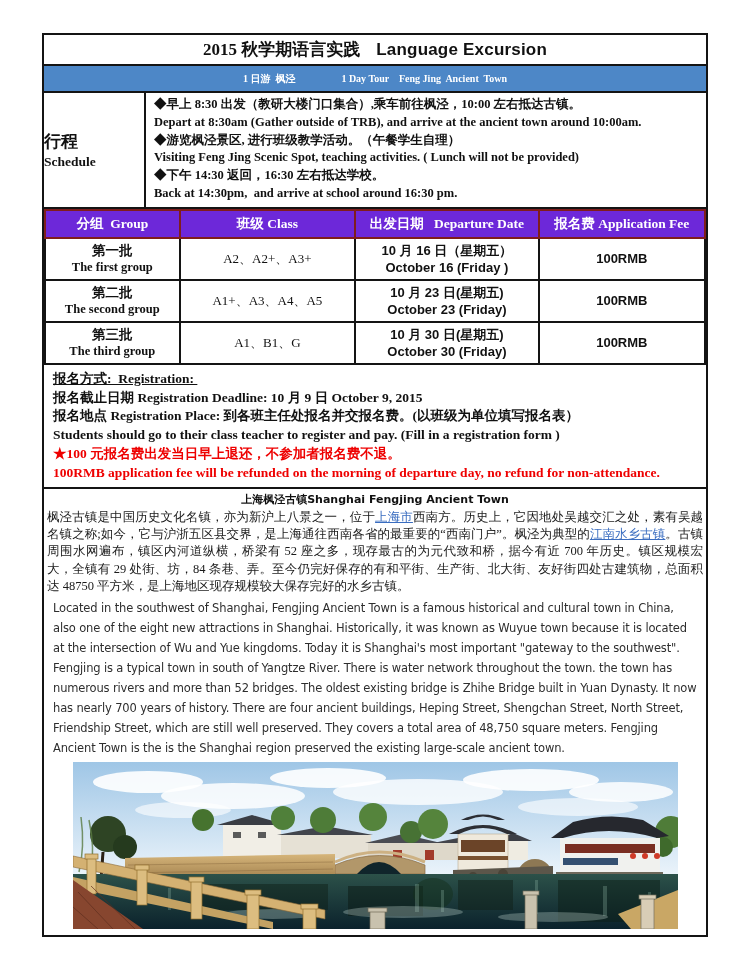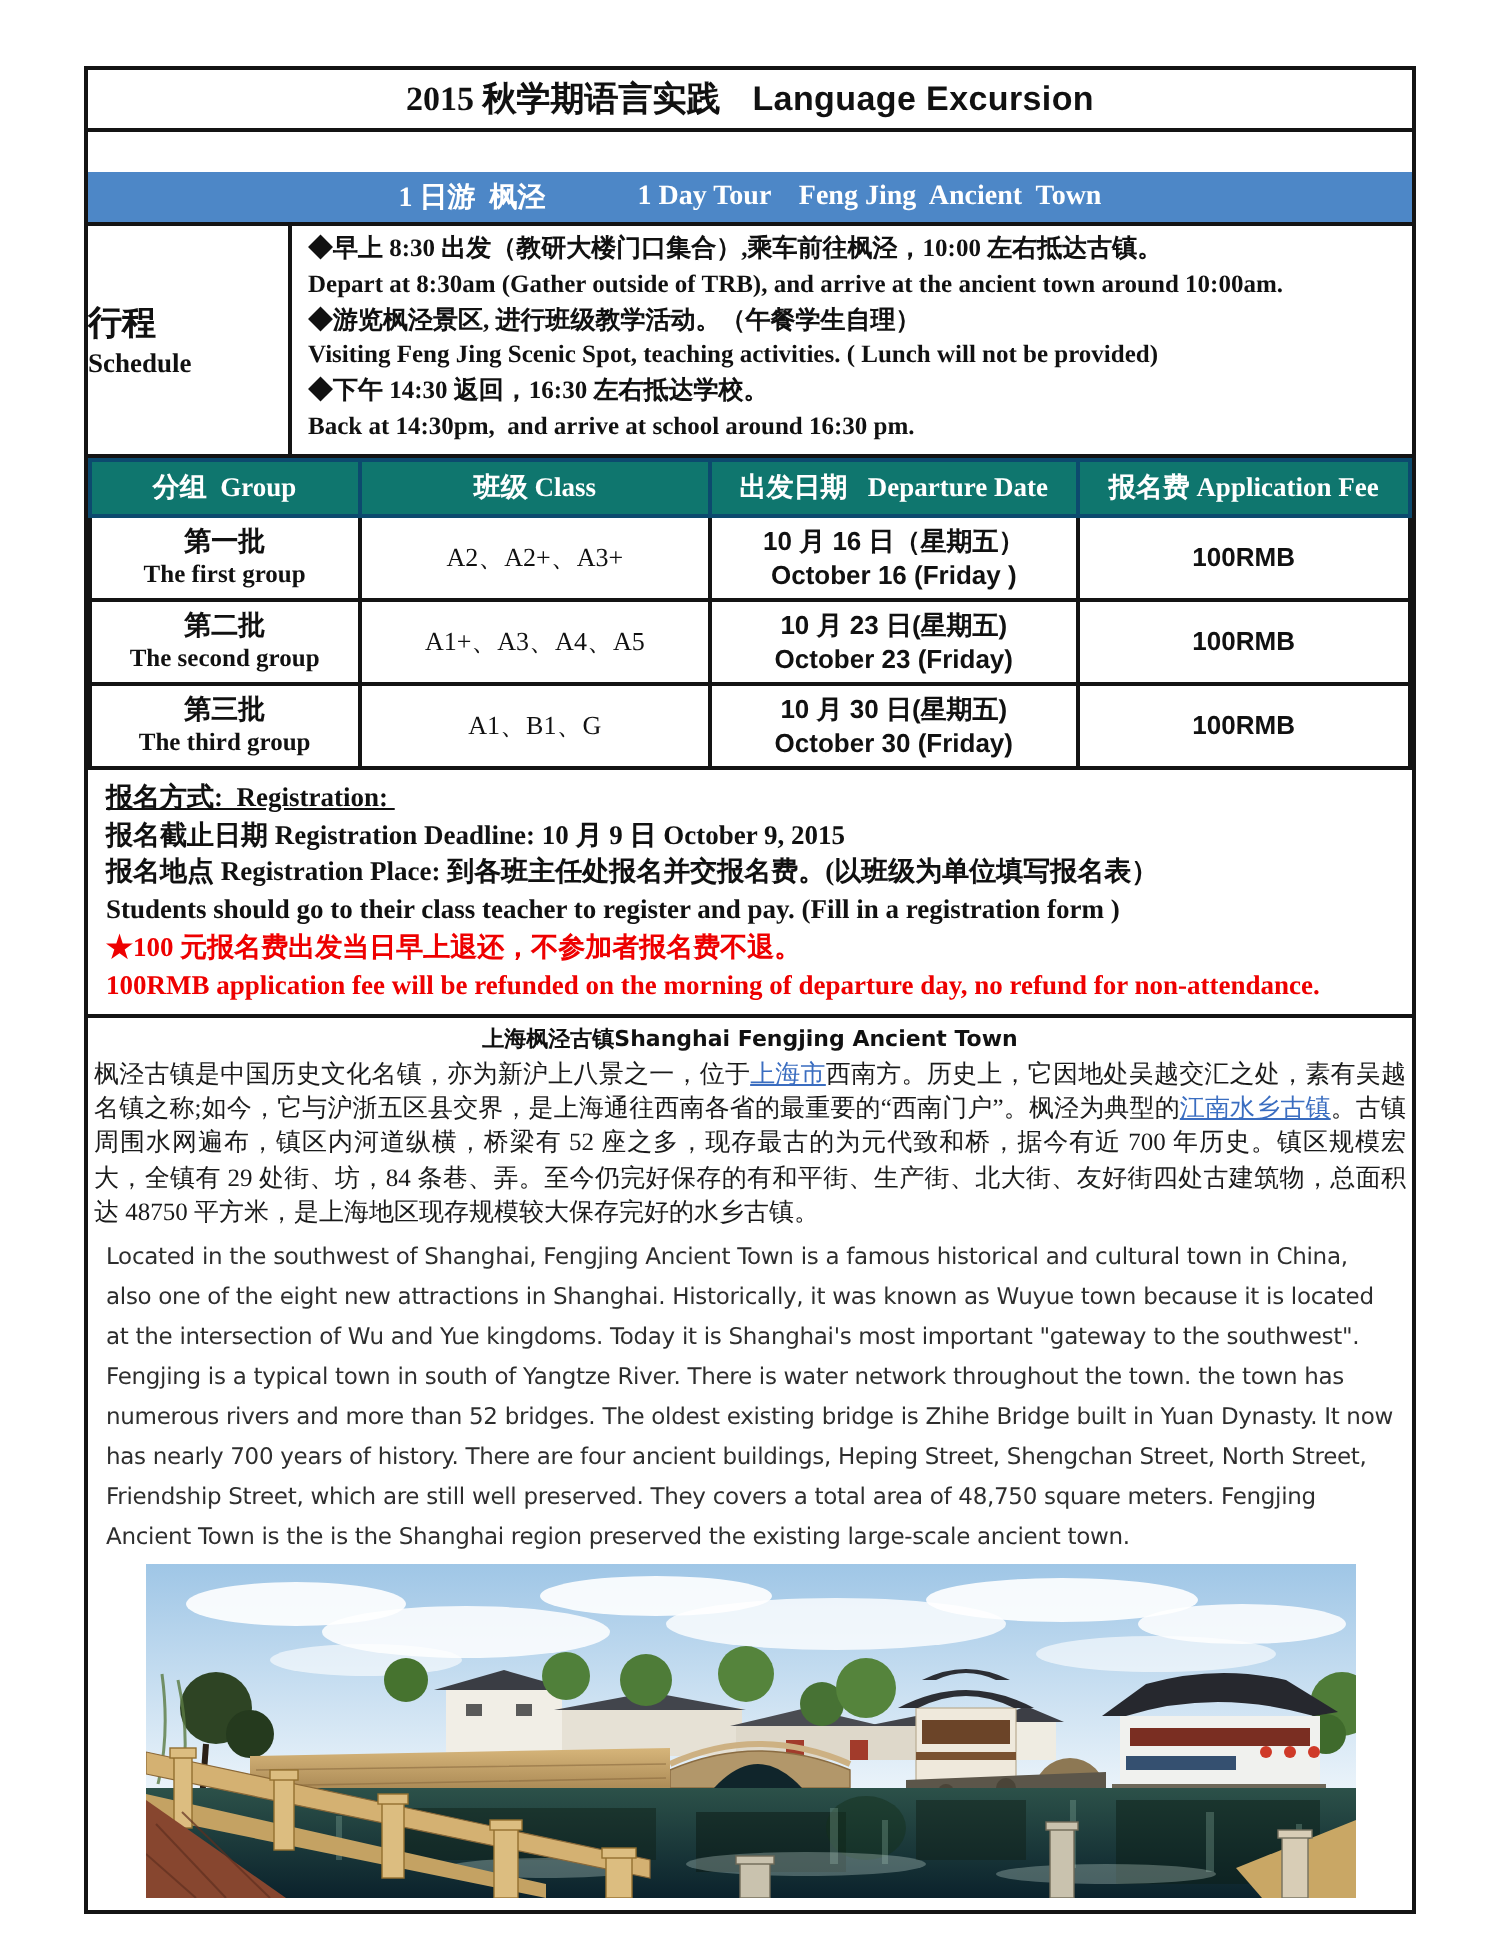--- a/index.html
+++ b/index.html
@@ -3,32 +3,32 @@
 <meta charset="utf-8">
 <style>
   html,body{margin:0;padding:0;background:#fff;}
   body{width:750px;height:970px;position:relative;font-family:"Liberation Sans",sans-serif;color:#111;}
   .doc{position:absolute;left:42px;top:33px;width:666px;border:2px solid #141414;background:#fff;box-sizing:border-box;}
 
   .title-row{height:29px;border-bottom:2px solid #141414;display:flex;align-items:center;justify-content:center;gap:16px;font-weight:bold;font-size:17px;}
   .t-cn{font-family:"Liberation Serif",serif;}
   .t-en{font-family:"Liberation Sans",sans-serif;letter-spacing:.2px;text-align:right;}
 
-  .banner{height:25px;background:#4d87c7;border-bottom:2px solid #141414;color:#fff;font-weight:bold;font-family:"Liberation Serif",serif;font-size:14px;display:flex;align-items:center;justify-content:center;gap:46px;margin-top:20px;}
+  .banner{height:25px;background:#4d87c7;border-bottom:2px solid #141414;color:#fff;font-weight:bold;font-family:"Liberation Serif",serif;font-size:10px;display:flex;align-items:center;justify-content:center;gap:46px;}
   .banner span{white-space:pre;}
 
   .schedule{display:flex;border-bottom:2px solid #141414;}
   .schedule-label{width:100px;min-width:100px;border-right:2px solid #141414;display:flex;flex-direction:column;justify-content:center;gap:1px;}
   .sl-cn{font-size:17px;font-weight:bold;}
   .sl-en{font-size:13.5px;font-weight:bold;font-family:"Liberation Serif",serif;}
   .schedule-body{flex:1;padding:3px 8px 4px;font-weight:bold;}
   .sch-line{font-size:12.5px;line-height:17.8px;font-family:"Liberation Serif",serif;white-space:pre-wrap;}
 
   table.groups{width:100%;border-collapse:collapse;table-layout:fixed;}
-  .groups th{background:#0f766e;color:#fff;font-family:"Liberation Serif",serif;font-weight:bold;font-size:13.5px;height:26px;border:2px solid #0c4a6e;white-space:pre;padding:0;}
+  .groups th{background:#6d28d9;color:#fff;font-family:"Liberation Serif",serif;font-weight:bold;font-size:13.5px;height:26px;border:2px solid #7f1d1d;white-space:pre;padding:0;}
   .groups td{border:2px solid #141414;text-align:center;height:38px;padding:1px 2px;vertical-align:middle;}
   .g-cn{font-size:13.5px;font-weight:bold;}
   .g-en{font-size:12.5px;font-weight:bold;font-family:"Liberation Serif",serif;}
   .g-class{font-size:13px;font-weight:normal;font-family:"Liberation Serif",serif;}
   .d-cn{font-size:13px;font-weight:bold;}
   .d-en{font-size:13px;font-weight:bold;}
   .g-fee{font-size:13px;font-weight:bold;}
 
   .registration{padding:5px 9px 4px;border-bottom:2px solid #141414;font-weight:bold;font-size:13.5px;font-family:"Liberation Serif",serif;}
   .reg-line{line-height:18.8px;white-space:pre-wrap;}

